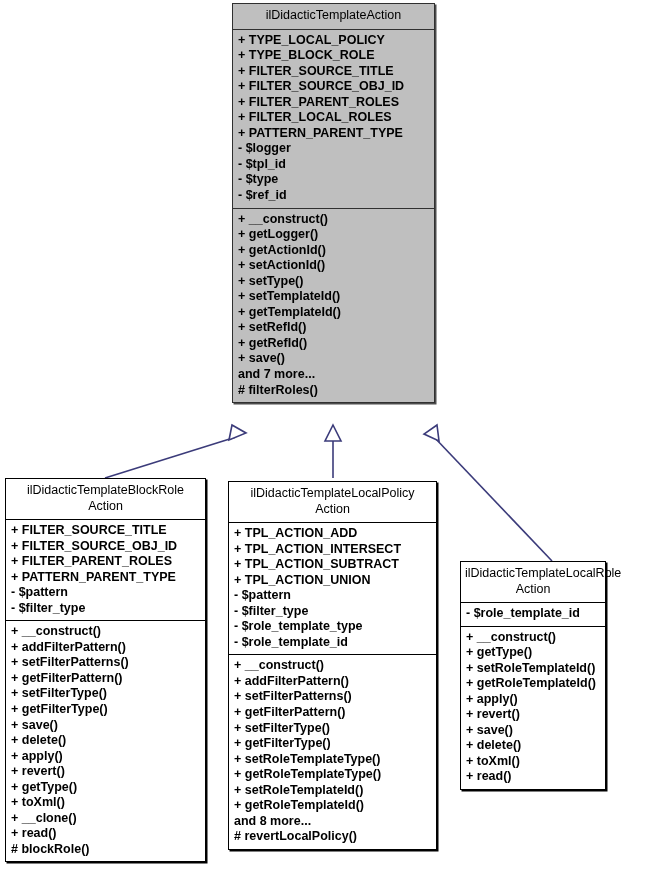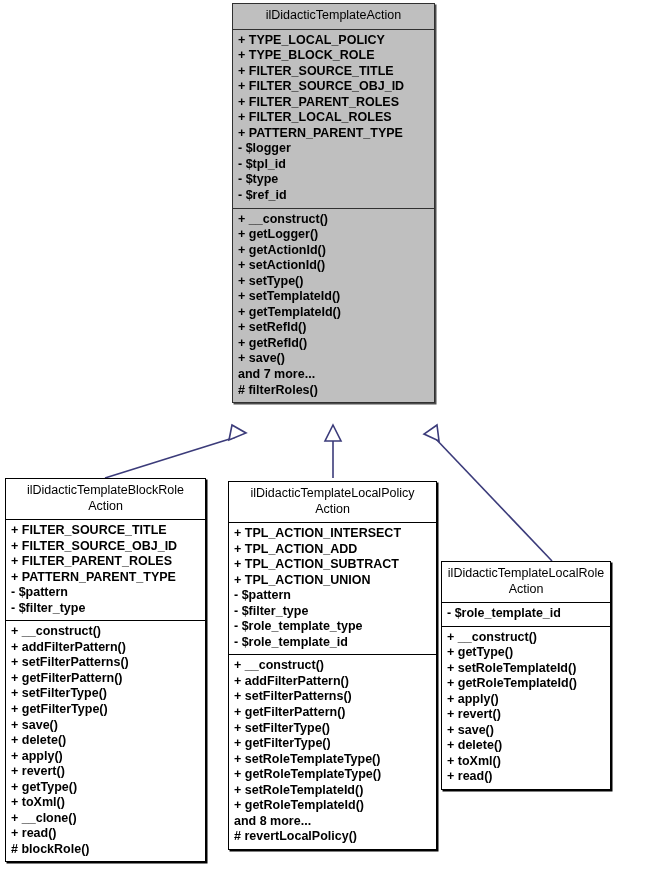--- a/index.html
+++ b/index.html
@@ -157,22 +157,22 @@
       <div class="member">+ read()</div>
       <div class="member"># blockRole()</div>
     </div>
   </div>
 
   <div class="uml-class derived" style="left:228px; top:481px; width:209px;">
     <div class="class-title">ilDidacticTemplateLocalPolicy
 Action</div>
     <div class="divider"></div>
     <div class="member-list">
+      <div class="member">+ TPL_ACTION_ADD</div>
       <div class="member">+ TPL_ACTION_INTERSECT</div>
-      <div class="member">+ TPL_ACTION_ADD</div>
       <div class="member">+ TPL_ACTION_SUBTRACT</div>
       <div class="member">+ TPL_ACTION_UNION</div>
       <div class="member">- $pattern</div>
       <div class="member">- $filter_type</div>
       <div class="member">- $role_template_type</div>
       <div class="member">- $role_template_id</div>
     </div>
     <div class="divider"></div>
     <div class="member-list">
       <div class="member">+ __construct()</div>
@@ -183,21 +183,21 @@
       <div class="member">+ getFilterType()</div>
       <div class="member">+ setRoleTemplateType()</div>
       <div class="member">+ getRoleTemplateType()</div>
       <div class="member">+ setRoleTemplateId()</div>
       <div class="member">+ getRoleTemplateId()</div>
       <div class="member">and 8 more...</div>
       <div class="member"># revertLocalPolicy()</div>
     </div>
   </div>
 
-  <div class="uml-class derived" style="left:441px; top:561px; width:170px;">
+  <div class="uml-class derived" style="left:460px; top:561px; width:146px;">
     <div class="class-title">ilDidacticTemplateLocalRole
 Action</div>
     <div class="divider"></div>
     <div class="member-list">
       <div class="member">- $role_template_id</div>
     </div>
     <div class="divider"></div>
     <div class="member-list">
       <div class="member">+ __construct()</div>
       <div class="member">+ getType()</div>

